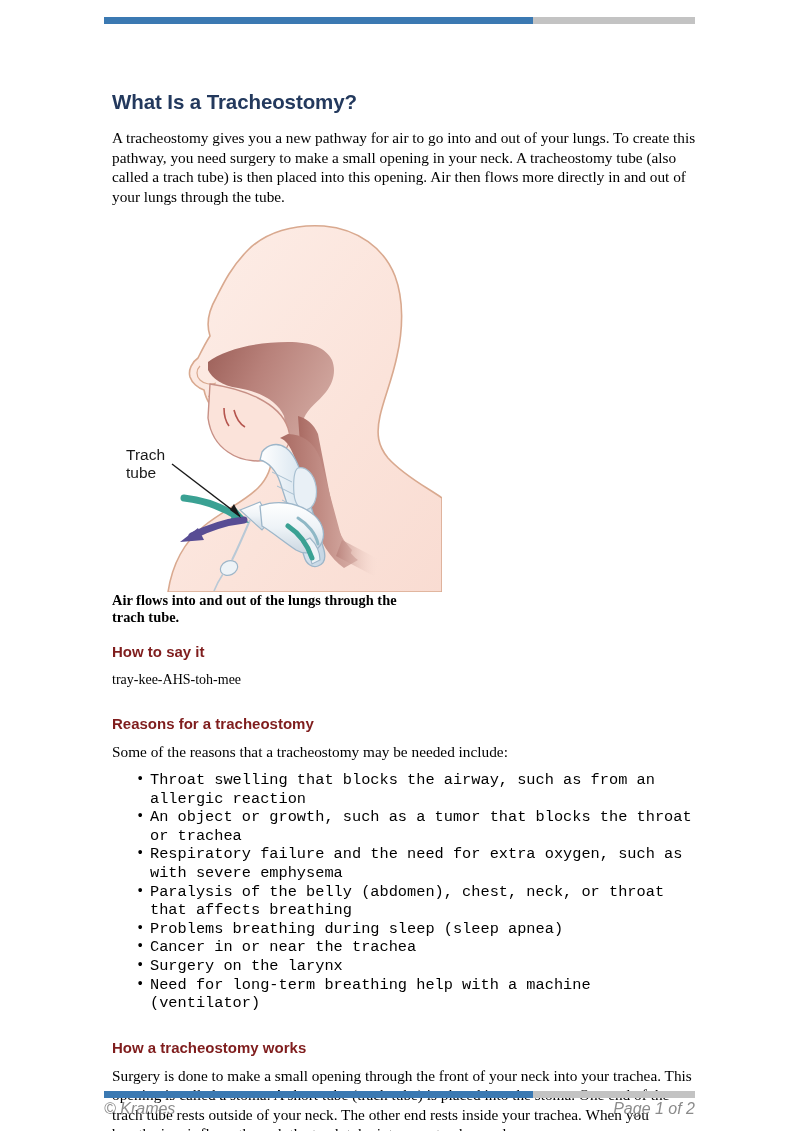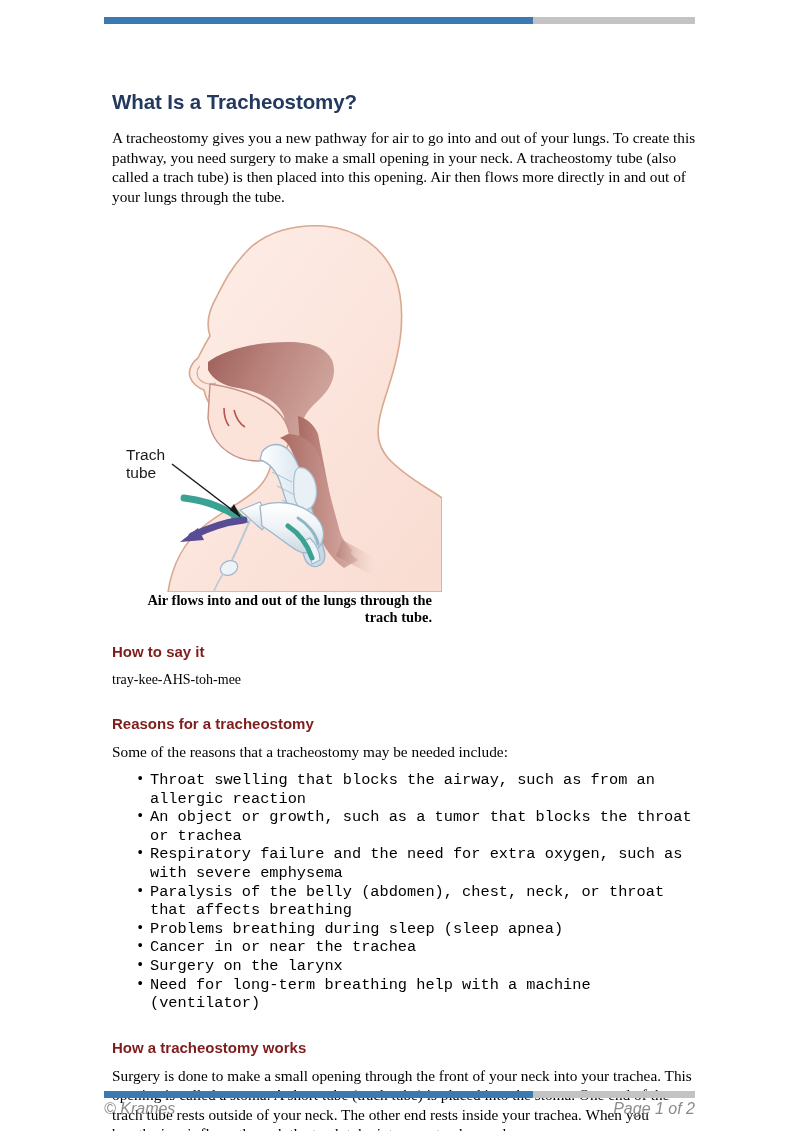--- a/index.html
+++ b/index.html
@@ -113,21 +113,20 @@
     top: -1px;
     font-size: 14px;
   }
 
   .caption {
     font-size: 14.4px;
     font-weight: bold;
     line-height: 17px;
     margin: 0;
     width: 320px;
-    text-align: right;
   }
 
   .pronunciation {
     font-size: 14px;
     line-height: 19px;
     margin: 0;
   }
 
   
   .figure {

